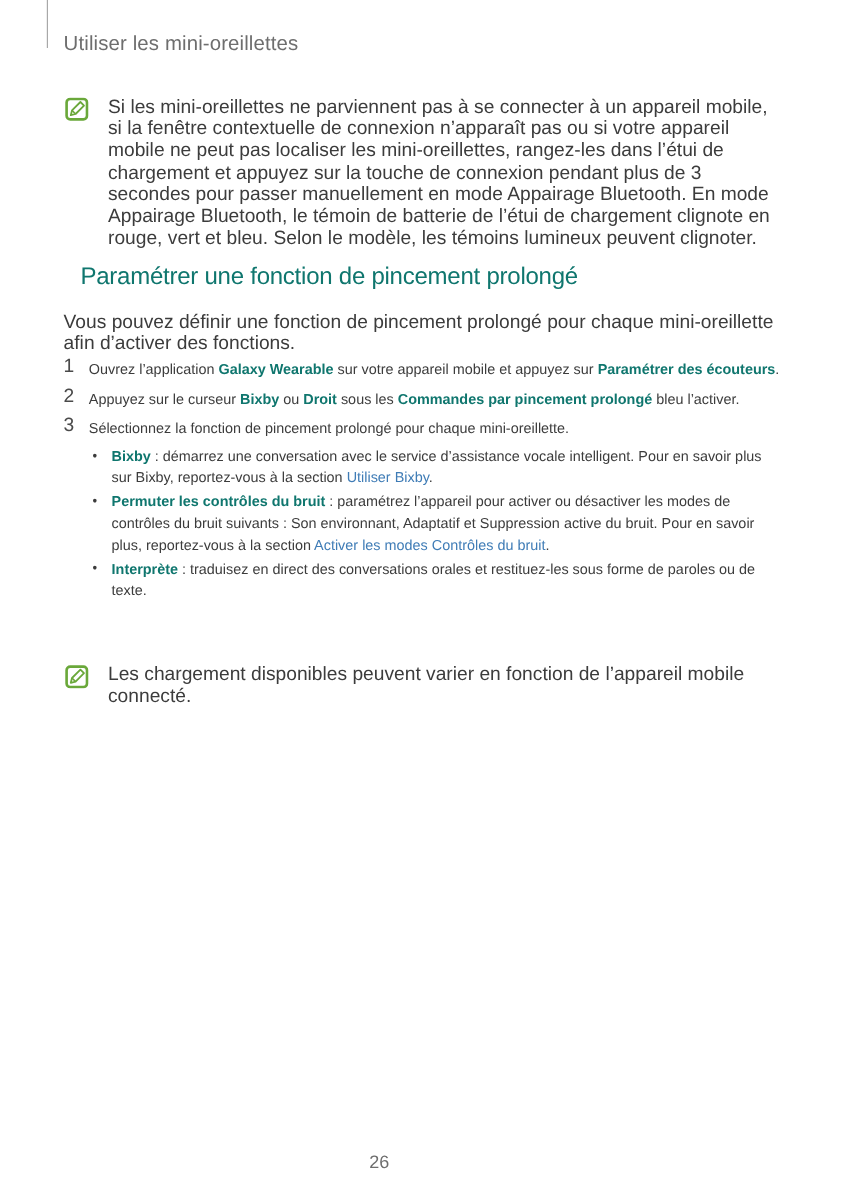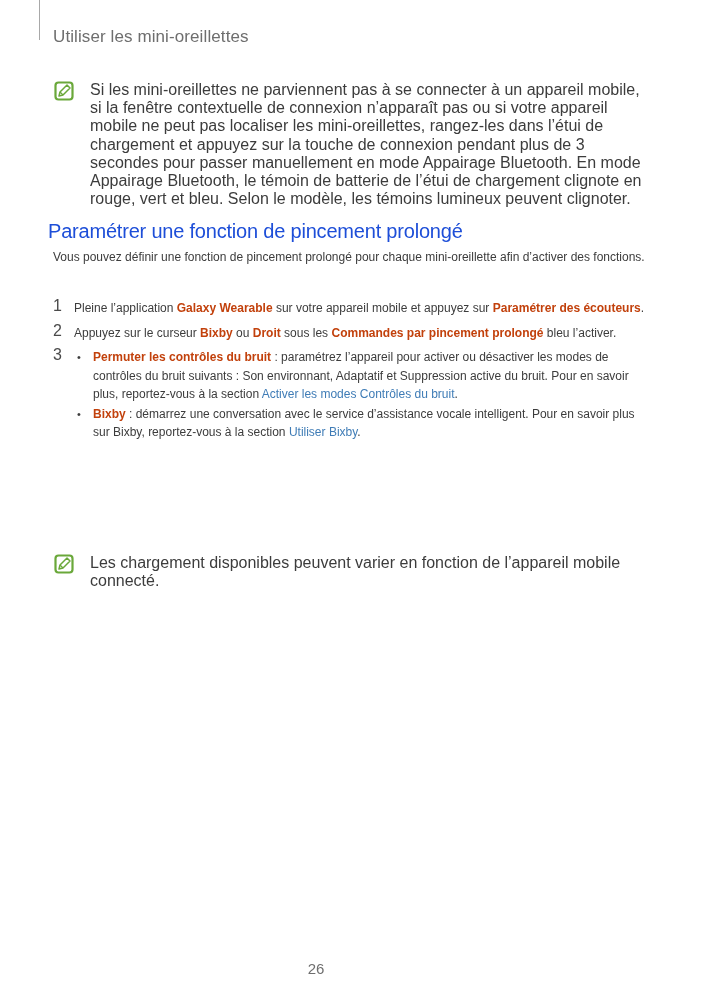--- a/index.html
+++ b/index.html
@@ -20,34 +20,34 @@
     .note-icon {
       position: absolute; left: 0; top: 0; width: 20px; height: 20px;
     }
     .note-text {
       position: absolute; left: 36px; top: 0; width: 565px;
       font-size: 16px; line-height: 18.2px; color: #3c3c3c;
     }
     .note1 { top: 81px; }
     .note2 { top: 554px; }
     .section-title {
-      position: absolute; left: 48px; top: 220px; font-size: 20px; color: #1d4ed8; letter-spacing: -0.2px;
+      position: absolute; left: 67px; top: 220px; font-size: 20px; color: #0f766e; letter-spacing: -0.2px;
     }
     .intro {
-      position: absolute; left: 53px; top: 248px; width: 600px; font-size: 12px; line-height: 18.2px;
+      position: absolute; left: 53px; top: 260px; width: 600px; font-size: 16px; line-height: 18.2px;
     }
     .steps { position: absolute; left: 53px; top: 299px; width: 610px; }
     .step { position: relative; padding-left: 21px; font-size: 12px; line-height: 18.2px; margin-bottom: 6.5px; }
     .step-num { position: absolute; left: 0; top: -2px; font-size: 16px; color: #4a4a4a; }
     .bullets { list-style: none; margin: 4px 0 0 0; padding: 0; }
     .bullets li { position: relative; padding-left: 19px; margin-bottom: 1.5px; width: 560px; }
     .bullets li::before {
       content: "•"; position: absolute; left: 3px; top: 0; color: #3c3c3c; font-size: 11px;
     }
-    b { color: #c2410c; }
+    b { color: #0f766e; }
     .link { color: #3f7cb6; }
     .page-number {
       position: absolute; left: 0; width: 632px; top: 960px; text-align: center; font-size: 15px; color: #6e6e6e;
     }
   </style>
 </head>
 <body>
 
 <div class="header-rule"></div>
 <div class="running-header">Utiliser les mini-oreillettes</div>
@@ -62,34 +62,38 @@
   </span>
   <div class="note-text">Si les mini-oreillettes ne parviennent pas à se connecter à un appareil mobile, si la fenêtre contextuelle de connexion n’apparaît pas ou si votre appareil mobile ne peut pas localiser les mini-oreillettes, rangez-les dans l’étui de chargement et appuyez sur la touche de connexion pendant plus de 3 secondes pour passer manuellement en mode Appairage Bluetooth. En mode Appairage Bluetooth, le témoin de batterie de l’étui de chargement clignote en rouge, vert et bleu. Selon le modèle, les témoins lumineux peuvent clignoter.</div>
 </div>
 
 <div class="section-title">Paramétrer une fonction de pincement prolongé</div>
 <div class="intro">Vous pouvez définir une fonction de pincement prolongé pour chaque mini-oreillette afin d’activer des fonctions.</div>
 
 <div class="steps">
   <div class="step">
     <span class="step-num">1</span>
-    <span>Pleine l’application </span><b>Galaxy Wearable</b><span> sur votre appareil mobile et appuyez sur </span><b>Paramétrer des écouteurs</b><span>.</span>
+    <span>Ouvrez l’application </span><b>Galaxy Wearable</b><span> sur votre appareil mobile et appuyez sur </span><b>Paramétrer des écouteurs</b><span>.</span>
   </div>
   <div class="step">
     <span class="step-num">2</span>
     <span>Appuyez sur le curseur </span><b>Bixby</b><span> ou </span><b>Droit</b><span> sous les </span><b>Commandes par pincement prolongé</b><span> bleu l’activer.</span>
   </div>
   <div class="step">
     <span class="step-num">3</span>
+    <span>Sélectionnez la fonction de pincement prolongé pour chaque mini-oreillette.</span>
     <ul class="bullets">
+      <li>
+        <b>Bixby</b><span> : démarrez une conversation avec le service d’assistance vocale intelligent. Pour en savoir plus sur Bixby, reportez-vous à la section </span><span class="link">Utiliser Bixby</span><span>.</span>
+      </li>
       <li>
         <b>Permuter les contrôles du bruit</b><span> : paramétrez l’appareil pour activer ou désactiver les modes de contrôles du bruit suivants : Son environnant, Adaptatif et Suppression active du bruit. Pour en savoir plus, reportez-vous à la section </span><span class="link">Activer les modes Contrôles du bruit</span><span>.</span>
       </li>
       <li>
-        <b>Bixby</b><span> : démarrez une conversation avec le service d’assistance vocale intelligent. Pour en savoir plus sur Bixby, reportez-vous à la section </span><span class="link">Utiliser Bixby</span><span>.</span>
+        <b>Interprète</b><span> : traduisez en direct des conversations orales et restituez-les sous forme de paroles ou de texte.</span>
       </li>
     </ul>
   </div>
 </div>
 
 <div class="note note2">
   <span class="note-icon">
     <svg width="20" height="20" viewBox="0 0 20 20">
       <rect x="1.5" y="1.5" width="17" height="17" rx="3" fill="none" stroke="#6aa83a" stroke-width="2.2"></rect>
       <path d="M5 15 L6 11 L13 4 L16 7 L9 14 Z" fill="none" stroke="#6aa83a" stroke-width="1.5" stroke-linejoin="round"></path>

